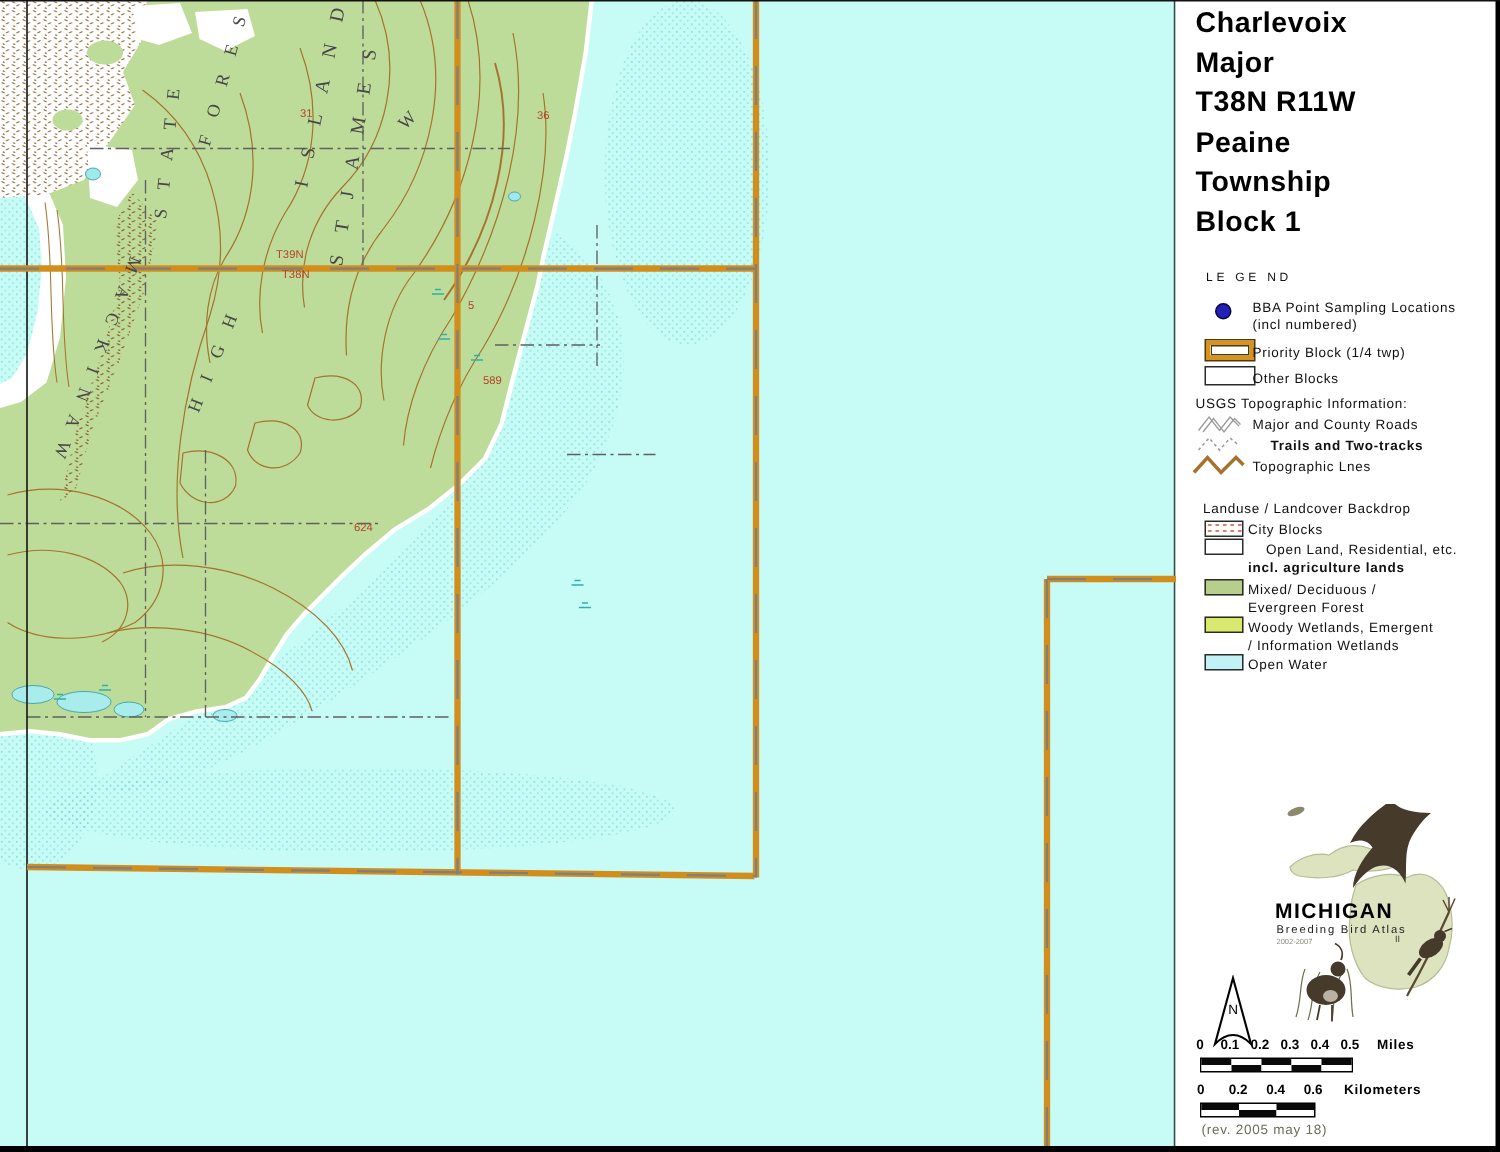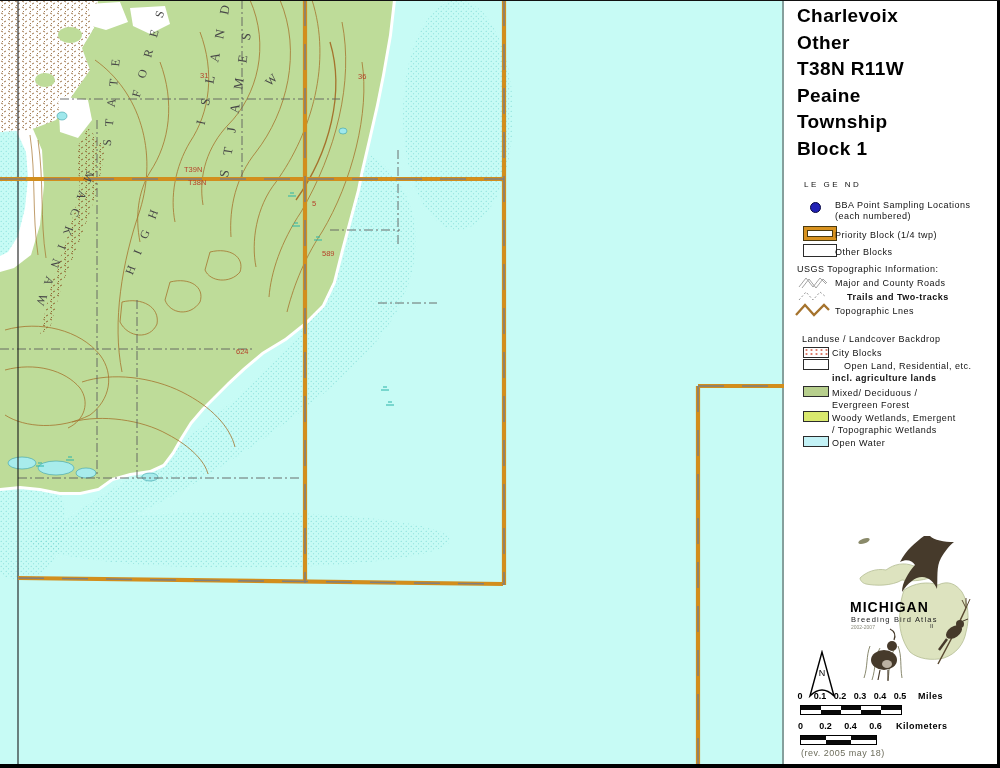--- a/index.html
+++ b/index.html
@@ -183,32 +183,32 @@
         <span class="red-label" style="left: 312px; top: 199px;">5</span>
         <span class="red-label" style="left: 322px; top: 249px;">589</span>
         <span class="red-label" style="left: 236px; top: 347px;">624</span>
       </div>
   </div>
 
   <div id="panel">
 
     <div id="title-block">
         <div class="title-line">Charlevoix</div>
-        <div class="title-line">Other</div>
+        <div class="title-line">Major</div>
         <div class="title-line">T38N R11W</div>
         <div class="title-line">Peaine</div>
         <div class="title-line">Township</div>
         <div class="title-line">Block 1</div>
       </div>
 
     <div class="leg-header" style="left:20px;top:180px;">LE GE ND</div>
 
     <div class="bba-dot" style="left:26px;top:202px;"></div>
     <div class="leg-label" style="left:51px;top:200px;">BBA Point Sampling Locations</div>
-    <div class="leg-label" style="left:51px;top:211px;">(each numbered)</div>
+    <div class="leg-label" style="left:51px;top:211px;">(incl numbered)</div>
 
     <div class="pb-outer" style="left:19px;top:226px;width:34px;height:15px;">
         <div class="pb-inner"></div>
       </div>
     <div class="leg-label" style="left:51px;top:230px;">Priority Block (1/4 twp)</div>
 
     <div class="leg-swatch" style="left:19px;top:244px;width:34px;height:13px;"></div>
     <div class="leg-label" style="left:51px;top:247px;">Other Blocks</div>
 
     <div class="sec-header" style="left:13px;top:264px;">USGS Topographic Information:</div>
@@ -237,21 +237,21 @@
     <div class="leg-swatch" style="left:19px;top:359px;width:26px;height:11px;"></div>
     <div class="leg-label" style="left:60px;top:361px;">Open Land, Residential, etc.</div>
     <div class="leg-label" style="left:48px;top:373px;font-weight:bold;">incl. agriculture lands</div>
 
     <div class="leg-swatch swatch-mixed" style="left:19px;top:386px;width:26px;height:11px;"></div>
     <div class="leg-label" style="left:48px;top:388px;">Mixed/ Deciduous /</div>
     <div class="leg-label" style="left:48px;top:400px;">Evergreen Forest</div>
 
     <div class="leg-swatch swatch-woody" style="left:19px;top:411px;width:26px;height:11px;"></div>
     <div class="leg-label" style="left:48px;top:413px;">Woody Wetlands, Emergent</div>
-    <div class="leg-label" style="left:48px;top:425px;">/ Topographic Wetlands</div>
+    <div class="leg-label" style="left:48px;top:425px;">/ Information Wetlands</div>
 
     <div class="leg-swatch swatch-water" style="left:19px;top:436px;width:26px;height:11px;"></div>
     <div class="leg-label" style="left:48px;top:438px;">Open Water</div>
 
     <svg style="position:absolute;left:58px;top:528px;" width="152" height="162" viewBox="0 0 152 162">
       <g fill="#dde3bf" stroke="#b4bd93" stroke-width="0.8">
         <path d="M18,50 C24,44 34,40 44,42 C52,36 62,34 72,38 C80,40 88,44 92,48
                  C84,52 72,54 60,52 C50,58 34,58 24,56 C20,55 18,52 18,50 Z"></path>
         <path d="M62,62 C72,55 86,53 96,57 C106,52 114,56 120,64 C126,74 128,90 124,104
                  C122,116 114,126 102,130 C90,133 76,131 68,124 C60,114 56,98 58,84

